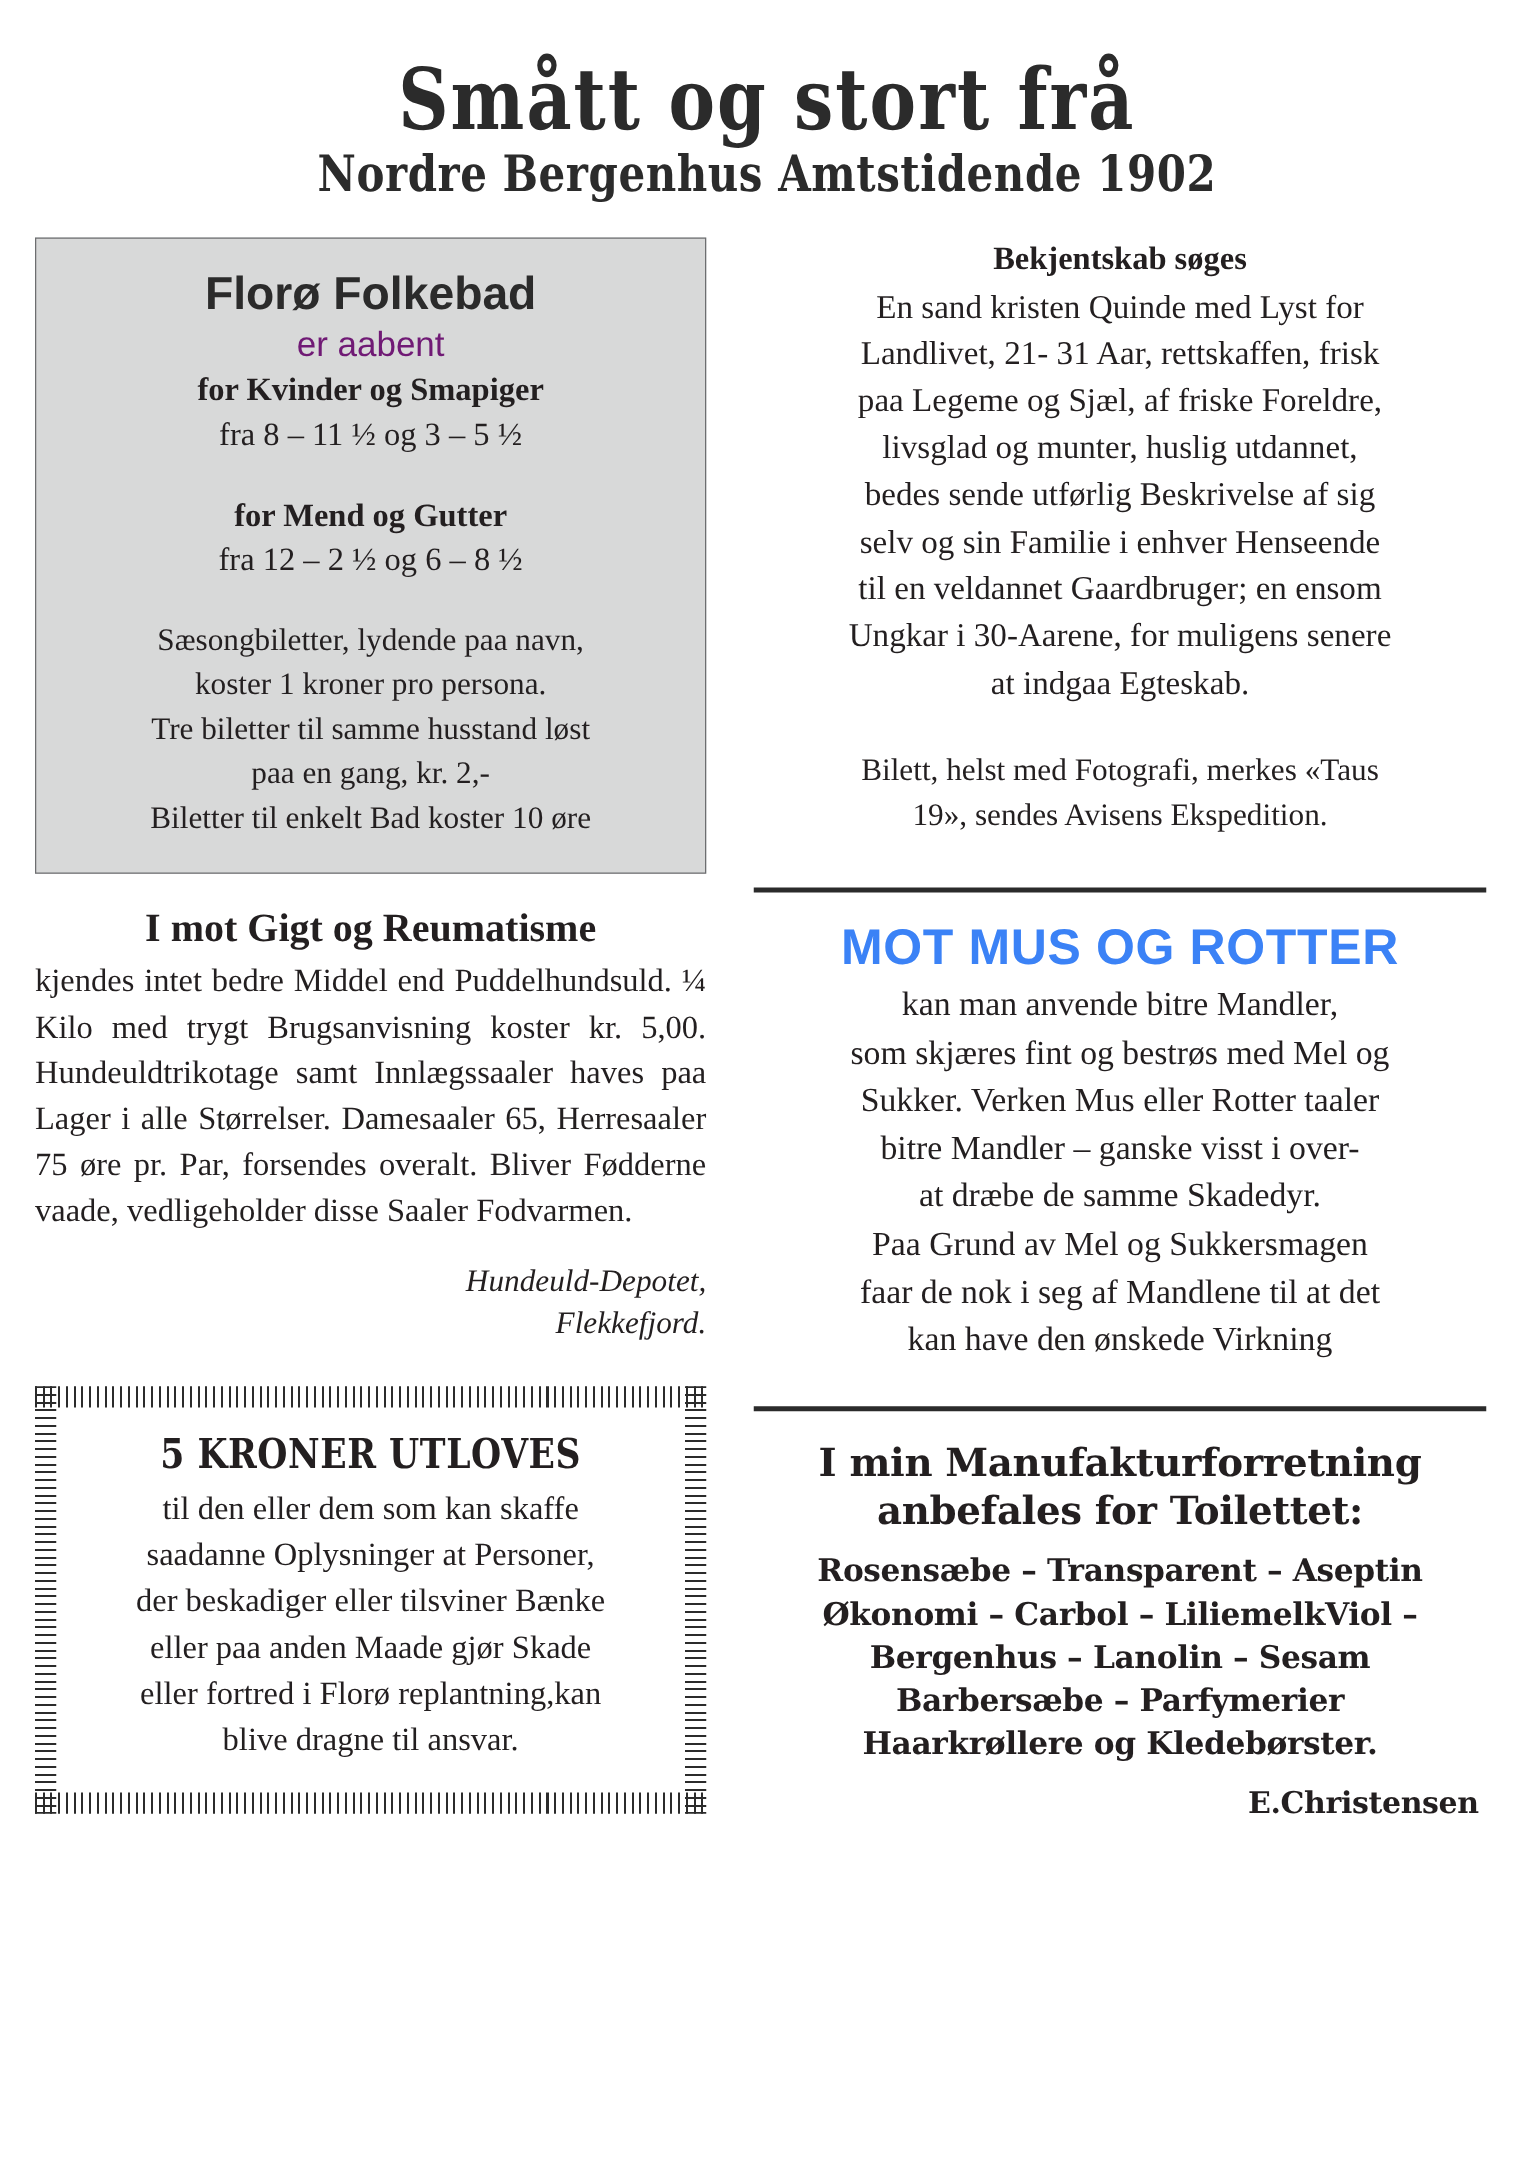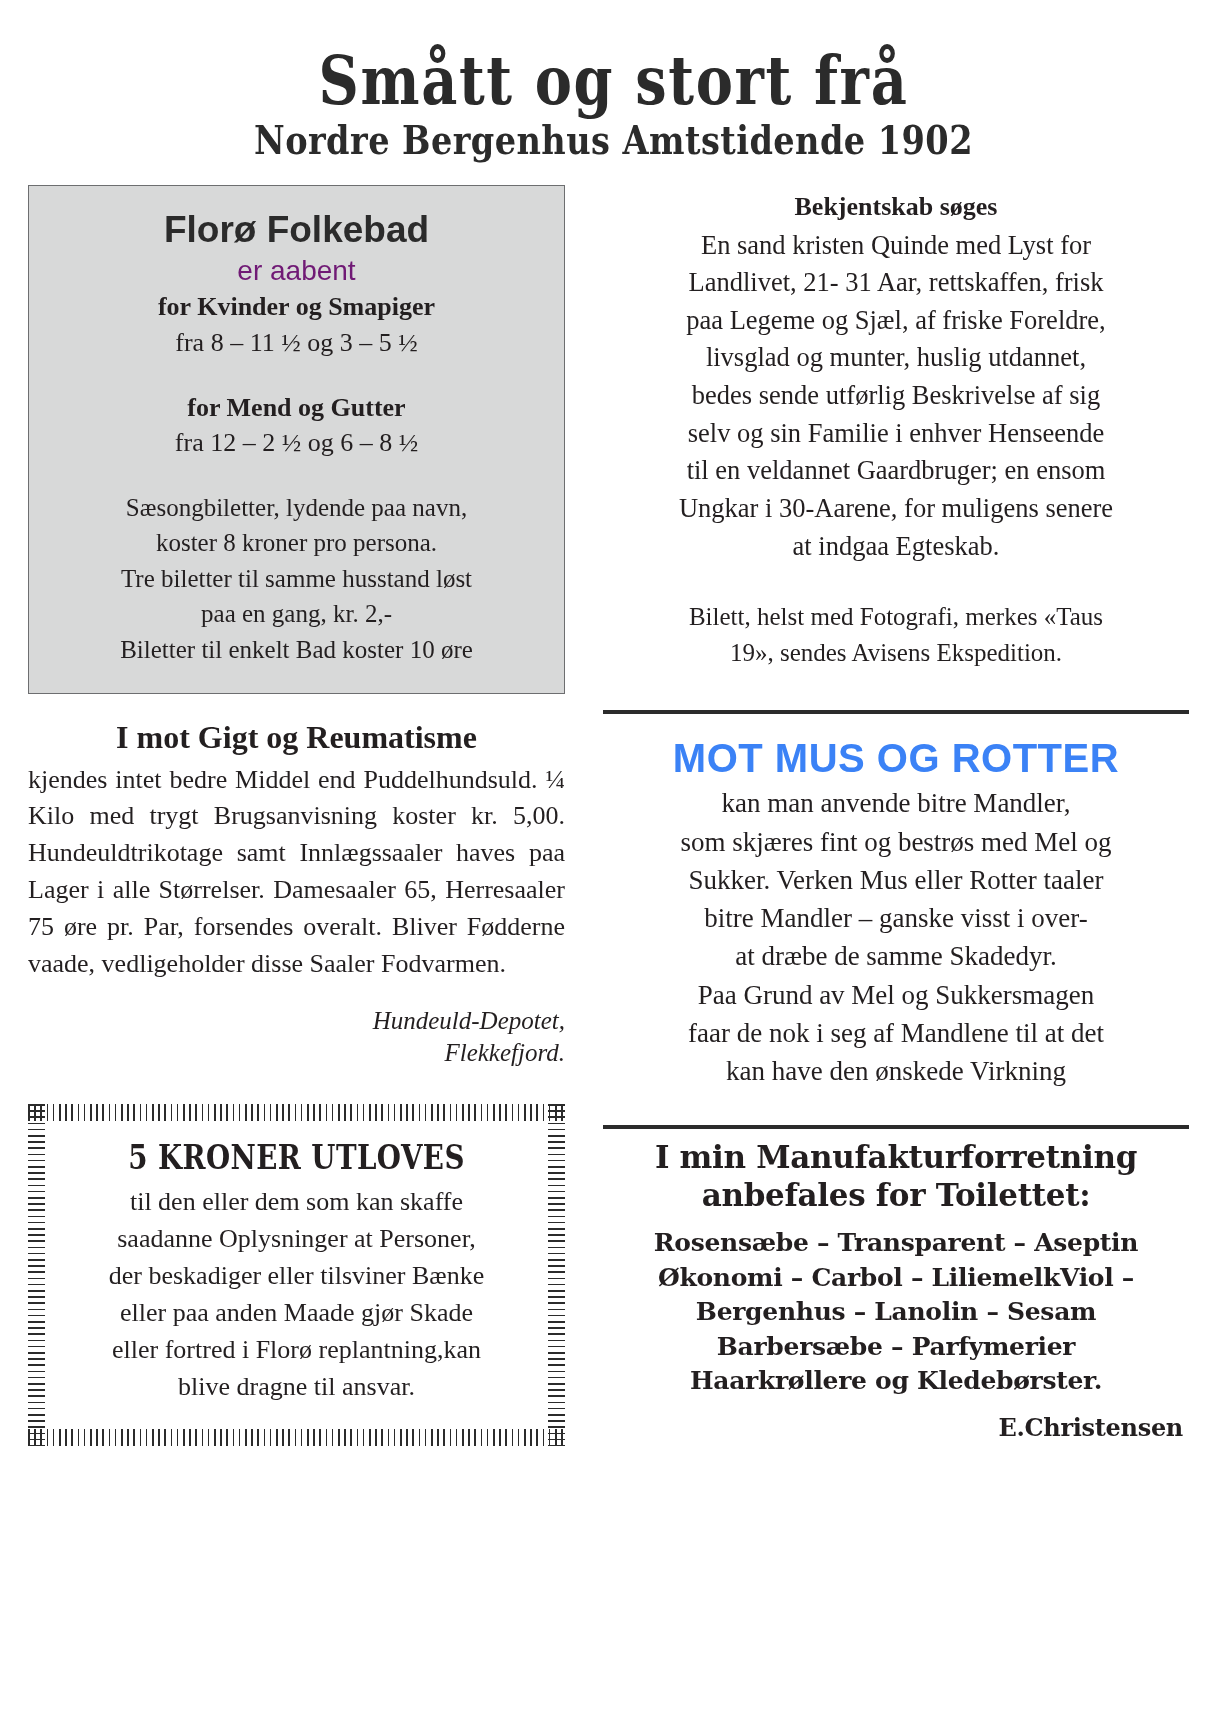--- a/index.html
+++ b/index.html
@@ -53,21 +53,21 @@
     margin: 4px 0 0 0;
     color: #2b2b2b;
   }
 
   
   .columns {
     display: flex;
     margin-top: 24px;
     padding: 0 28px 0 28px;
     box-sizing: border-box;
-    align-items: flex-start;
+    align-items: center;
   }
   .col-left  { width: 537px; flex: 0 0 537px; }
   .col-gap   { width: 38px; flex: 0 0 38px; }
   .col-right { width: 586px; flex: 0 0 586px; }
 
   
   .folkebad {
     background: #d8d9d9;
     border: 1.5px solid #6d6e70;
     padding: 18px 22px 26px 22px;
@@ -233,21 +233,21 @@
   .rotter-body {
     font-size: 27px;
     line-height: 1.42;
     margin: 0;
   }
   .rotter-body div { margin: 0; }
 
   
   .fraktur {
     text-align: center;
-    padding-top: 10px;
+    padding-top: 24px;
     font-family: "DejaVu Serif", "Liberation Serif", serif;
   }
   .fraktur-head {
     font-weight: 700;
     font-size: 31px;
     line-height: 1.22;
     margin: 0 0 12px 0;
     letter-spacing: -0.3px;
   }
   .fraktur-head div { margin: 0; }
@@ -286,21 +286,21 @@
         <div class="folkebad-title">Florø Folkebad</div>
         <div class="folkebad-open">er aabent</div>
         <div class="folkebad-group">for Kvinder og Smapiger</div>
         <div class="folkebad-hours">fra 8 – 11 ½  og  3 –   5 ½</div>
         <div class="folkebad-spacer"></div>
         <div class="folkebad-group">for Mend og Gutter</div>
         <div class="folkebad-hours">fra 12 – 2 ½ og 6 – 8 ½</div>
         <div class="folkebad-spacer"></div>
         <div class="folkebad-terms">
           <div>Sæsongbiletter, lydende paa navn,</div>
-          <div>koster 8 kroner pro persona.</div>
+          <div>koster 1 kroner pro persona.</div>
           <div>Tre biletter til samme husstand løst</div>
           <div>paa en gang, kr. 2,-</div>
           <div>Biletter til enkelt Bad koster 10 øre</div>
         </div>
       </div>
 
       <div class="article-gigt">
         <div class="gigt-head">I mot Gigt og Reumatisme</div>
         <div class="gigt-body">
           <p>kjendes intet bedre Middel end Puddelhundsuld. ¼ Kilo med trygt Brugsanvisning koster kr. 5,00. Hundeuldtrikotage samt Innlægssaaler haves paa Lager i alle Størrelser. Damesaaler 65, Herresaaler 75 øre pr. Par, forsendes overalt. Bliver Fødderne vaade, vedligeholder disse Saaler Fodvarmen.</p>

